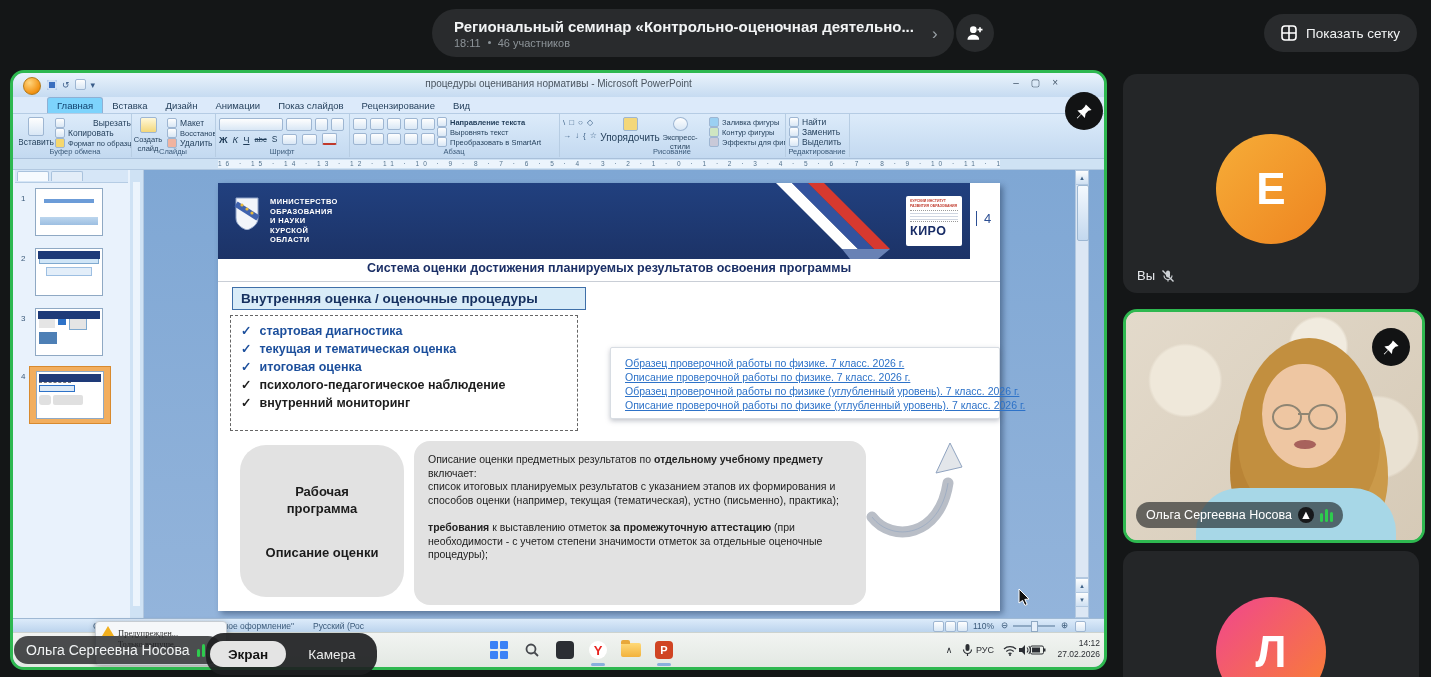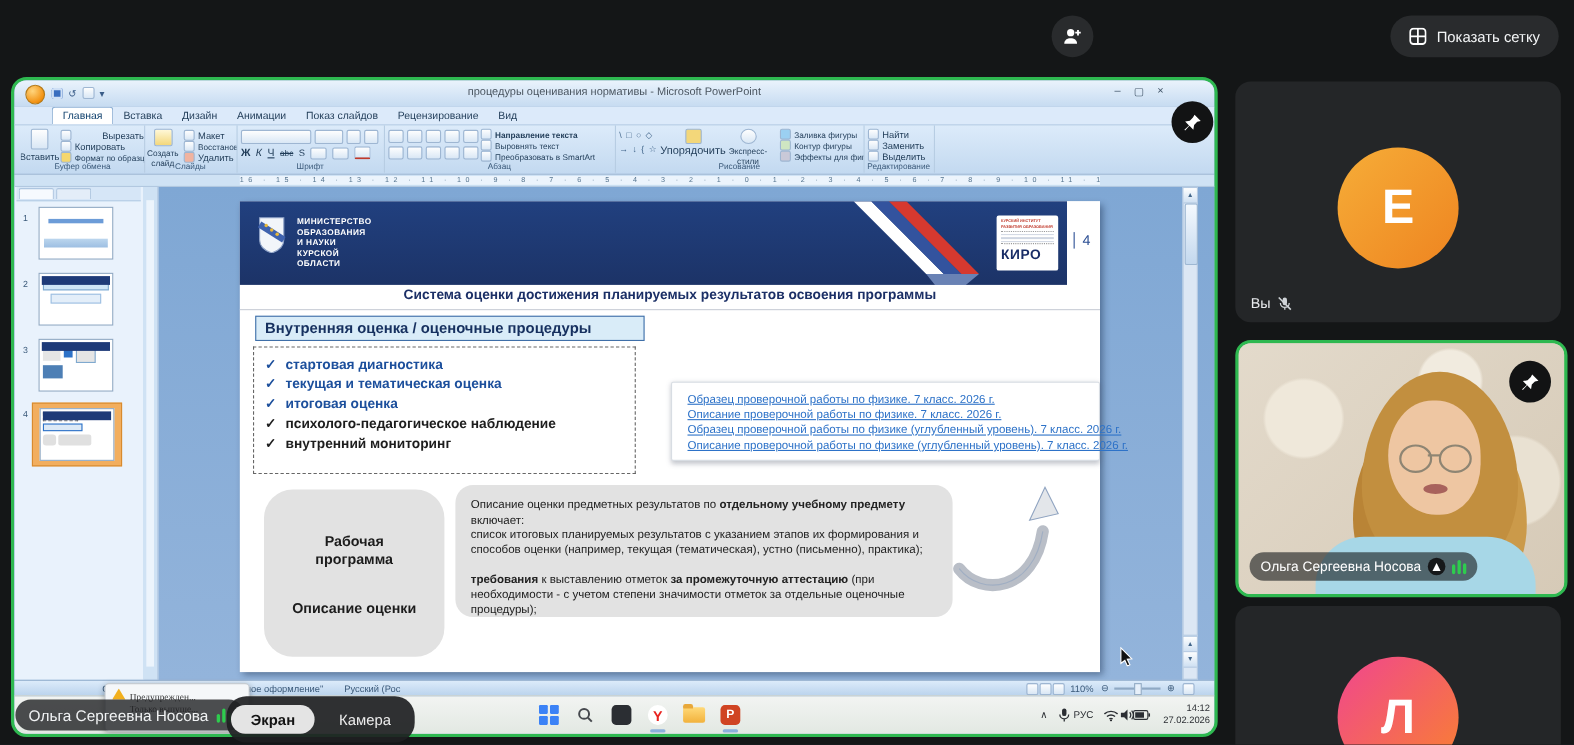--- a/index.html
+++ b/index.html
@@ -25,21 +25,21 @@
      background:linear-gradient(#eaf3fc,#c6dbf1);border-bottom:1px solid #a9c2dd;}
   .office-btn{left:10px;top:4px;width:16px;height:16px;border-radius:50%;
      background:radial-gradient(circle at 35% 30%,#ffd57d,#f29111 70%,#c06d06);border:1px solid #b37a1a;}
   .qat{left:34px;top:6px;display:flex;gap:5px;align-items:center;font-size:9px;color:#3a5c88;}
   .qat .sv{width:10px;height:10px;background:#3a6ebf;border-radius:2px;box-shadow:inset 0 0 0 2px #cfe0f5;}
   .ppt-title{left:0;top:5px;width:1091px;text-align:center;font-size:10px;color:#4a5560;}
   .win-ctl{right:46px;top:4px;display:flex;gap:12px;font-size:10px;color:#44576b;}
   .ppt-tabs{left:0;top:24px;width:1091px;height:17px;background:#dceafa;border-bottom:1px solid #b5cce4;
             display:flex;align-items:flex-end;padding-left:34px;box-sizing:border-box;}
   .ppt-tab{font-size:9.5px;color:#1f3b57;padding:2px 9px 2px;white-space:nowrap;}
-  .ppt-tab.active{background:#ffffff;border:1px solid #8fb0d4;border-bottom:none;
+  .ppt-tab.active{background:#7dd3fc;border:1px solid #8fb0d4;border-bottom:none;
                   border-radius:3px 3px 0 0;color:#10416e;}
   .ribbon{left:0;top:41px;width:1091px;height:44px;background:linear-gradient(#dcebfa,#c3d9f0);
           border-bottom:1px solid #a9c0da;}
   .grp{position:absolute;top:0;height:43px;border-right:1px solid #b7cde3;overflow:hidden;}
   .grp-label{position:absolute;bottom:1px;left:0;right:0;text-align:center;font-size:7.5px;color:#3b5a7a;}
   .chip{display:inline-block;border:1px solid #9eb6d2;background:linear-gradient(#fefefe,#d9e7f5);
         border-radius:2px;vertical-align:middle;}
   .rtxt{font-size:8.5px;color:#1f3b57;white-space:nowrap;}
   .rrow{position:absolute;display:flex;align-items:center;gap:3px;}
   .bigbtn{position:absolute;display:flex;flex-direction:column;align-items:center;gap:2px;
@@ -90,21 +90,21 @@
             padding:6px 0 0 10px;box-sizing:border-box;}
   .chk-row{font-size:12.5px;font-weight:bold;line-height:18px;white-space:nowrap;}
   .chk-row .ck{margin-right:8px;}
   .c-blue{color:#1c4f9c;} .c-dark{color:#1d1d1d;} .u{text-decoration:underline;}
   .links-box{position:absolute;left:392px;top:164px;width:390px;height:72px;background:#fff;
              border:1px solid #d8dde3;box-shadow:0 2px 5px rgba(80,90,110,.35);border-radius:2px;
              padding:8px 0 0 14px;box-sizing:border-box;}
   .slink{display:block;font-size:10.5px;line-height:14px;color:#2d72c8;text-decoration:underline;white-space:nowrap;}
   .card-left{position:absolute;left:22px;top:262px;width:164px;height:152px;background:#e2e2e2;
              border-radius:26px;text-align:center;font-size:13px;font-weight:bold;color:#1c1c1c;}
-  .card-right{position:absolute;left:196px;top:258px;width:452px;height:120px;background:#e2e2e2;
+  .card-right{position:absolute;left:196px;top:258px;width:452px;height:164px;background:#e2e2e2;
               border-radius:16px;padding:12px 14px;box-sizing:border-box;font-size:10.5px;
               line-height:13.5px;color:#222;}
   .curve-arrow{position:absolute;left:648px;top:238px;}
   
   .statusbar{left:0;top:545px;width:1091px;height:14px;background:linear-gradient(#dcebfa,#b9d2ec);
              border-top:1px solid #9fb9d4;font-size:8.5px;color:#3b5a7a;}
   .taskbar{left:0;top:559px;width:1091px;height:35px;
            background:linear-gradient(#f2f4f2,#e2e8e2);border-top:1px solid #cdd3cf;}
   .tb-ico{position:absolute;top:6px;width:22px;height:22px;display:flex;align-items:center;justify-content:center;}
   .tb-line{position:absolute;top:30px;width:14px;height:2.5px;border-radius:2px;background:#8ab0dc;}
@@ -154,20 +154,31 @@
   .vt-pill span{font-size:12.5px;color:#fff;white-space:nowrap;}
   .present-ico{width:16px;height:16px;border-radius:50%;background:#16181a;color:#fff;font-size:9px;
                display:flex;align-items:center;justify-content:center;}
   .cursor{z-index:25;}
 </style>
 </head>
 <body>
 
 <div class="stage">
 
+  <div class="abs title-pill">
+    <div class="title-col">
+      <div class="mtg-title">Региональный семинар «Контрольно-оценочная деятельно...</div>
+      <div class="mtg-meta">
+        <span>18:11</span>
+        <span class="dot"></span>
+        <span>46 участников</span>
+      </div>
+    </div>
+    <span class="chev">›</span>
+  </div>
 
   <div class="abs round-btn" style="left:956px;top:14px;">
     <svg width="20" height="20" viewBox="0 0 24 24">
       <circle cx="10" cy="8" r="4" fill="#fff"></circle>
       <path d="M3 20c0-4 3.2-6 7-6s7 2 7 6z" fill="#fff"></path>
       <path d="M18 5v6 M15 8h6" stroke="#fff" stroke-width="2"></path>
     </svg>
   </div>
 
   <div class="abs grid-pill">

